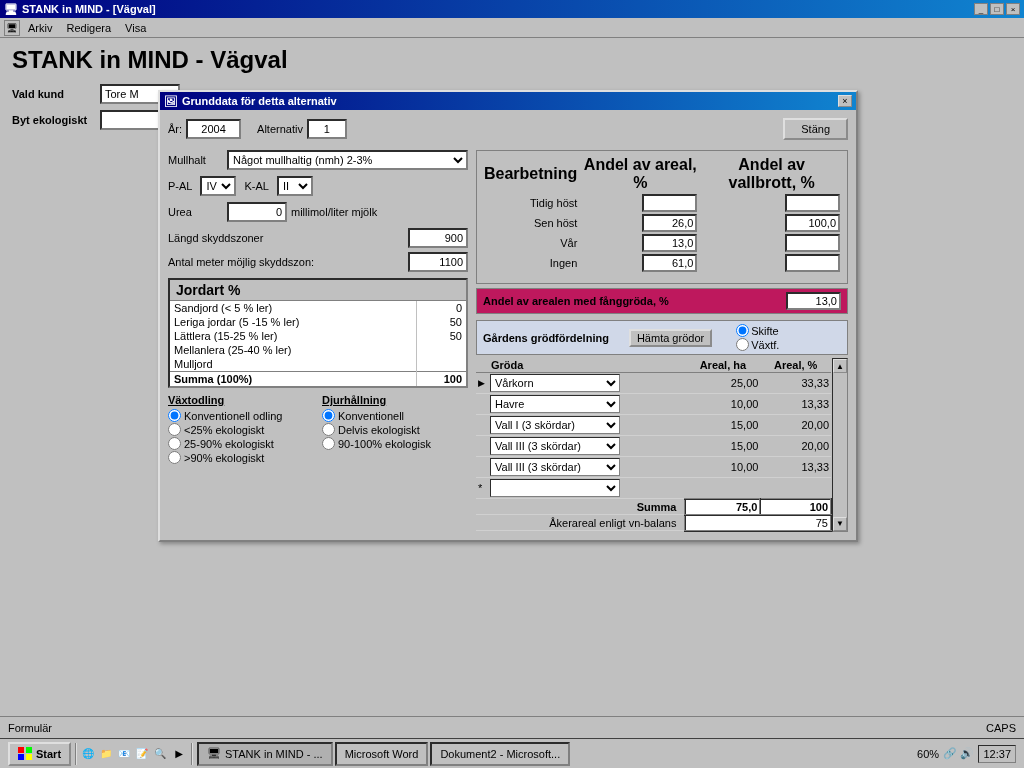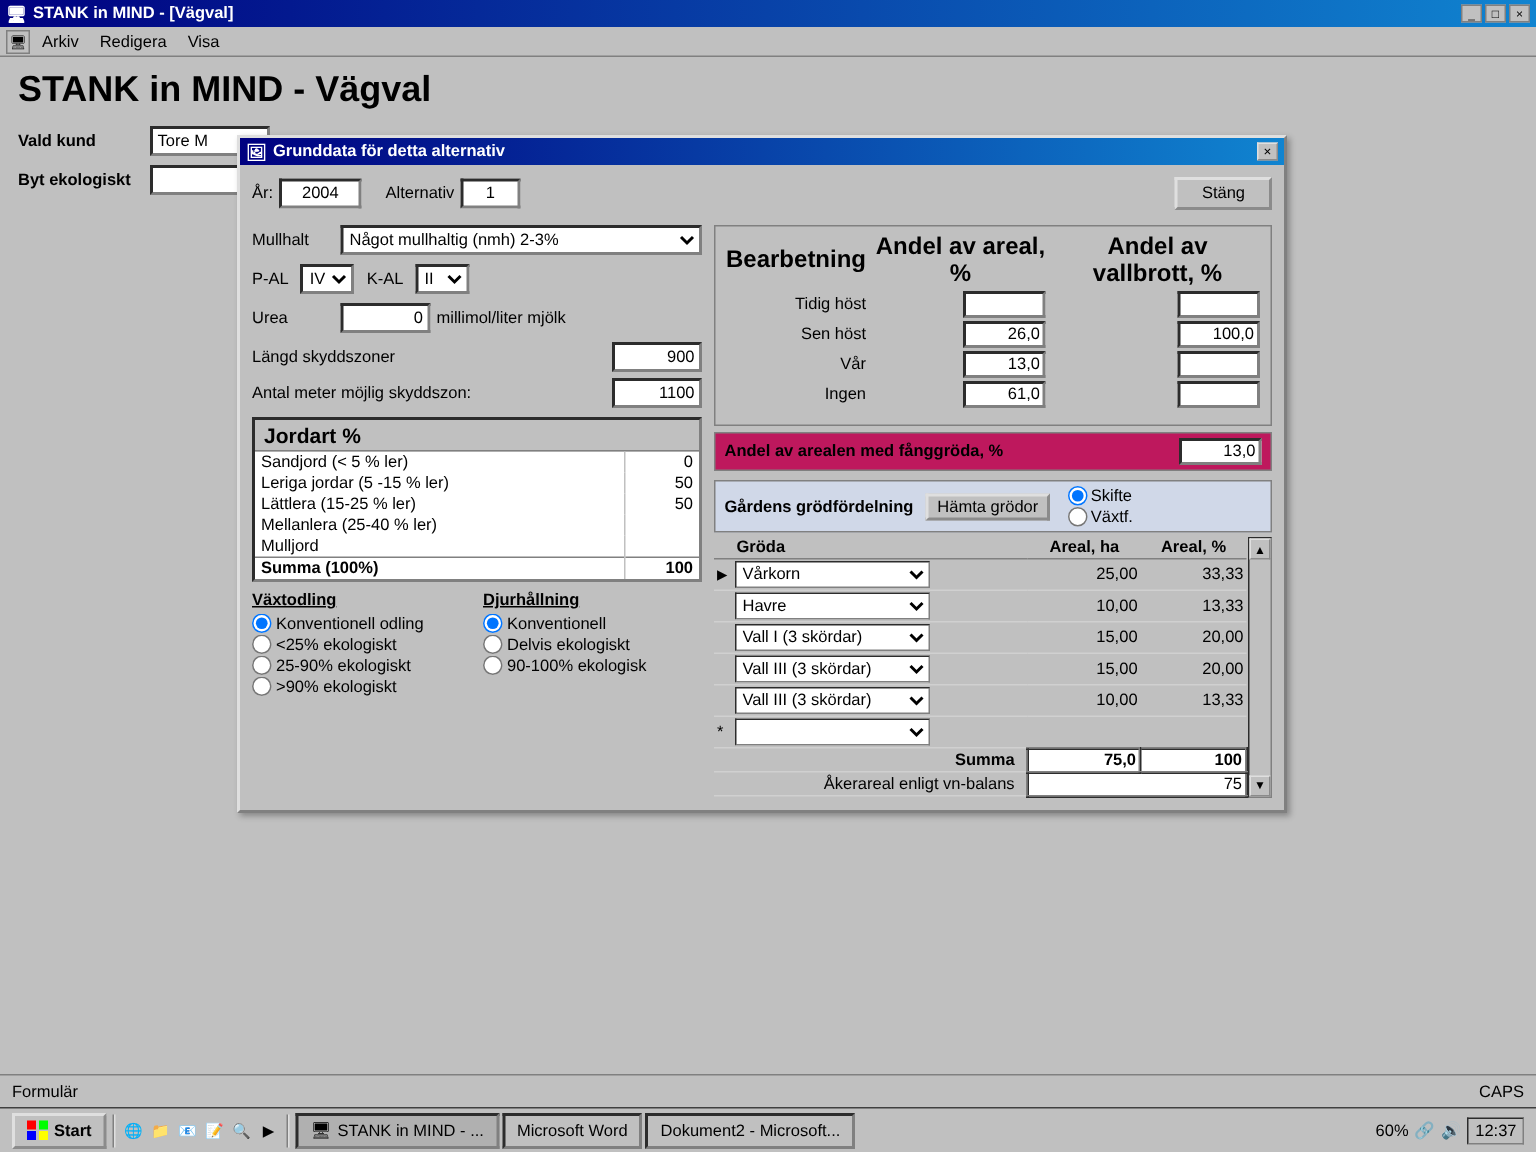--- a/index.html
+++ b/index.html
@@ -238,21 +238,21 @@
       height: 18px;
       text-align: right;
       font-size: 11px;
       padding: 1px 2px;
     }
 
     
     .grodf-header {
       display: flex;
       align-items: center;
-      gap: 8px;
+      gap: 20px;
       background: #d0d8e8;
       border: 1px solid #808080;
       padding: 3px 6px;
       margin-bottom: 3px;
     }
     .grodf-title { font-size: 11px; font-weight: bold; }
     .hamta-btn {
       background: #c0c0c0;
       border: 2px outset #dfdfdf;
       padding: 1px 6px;

